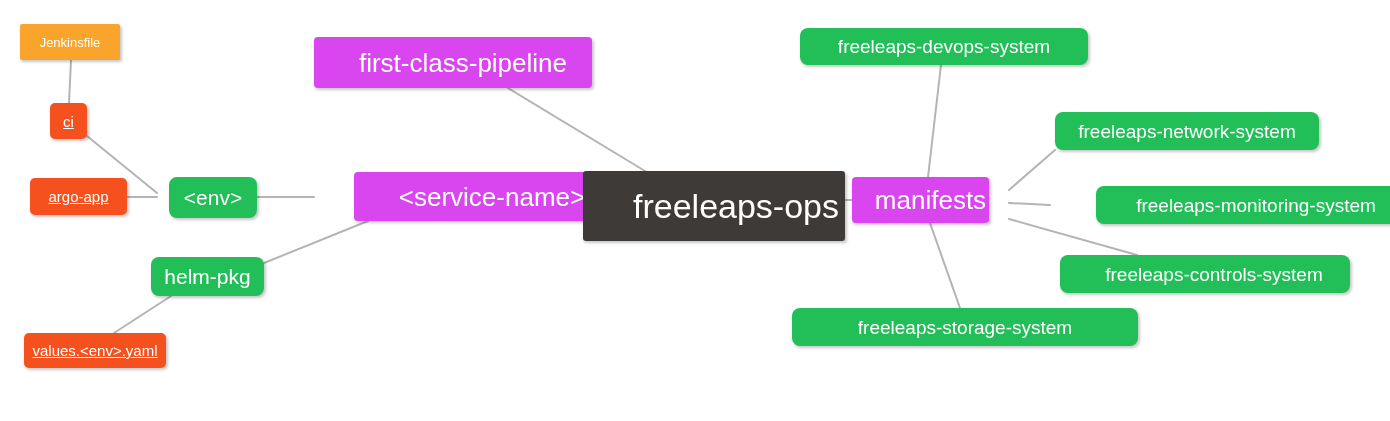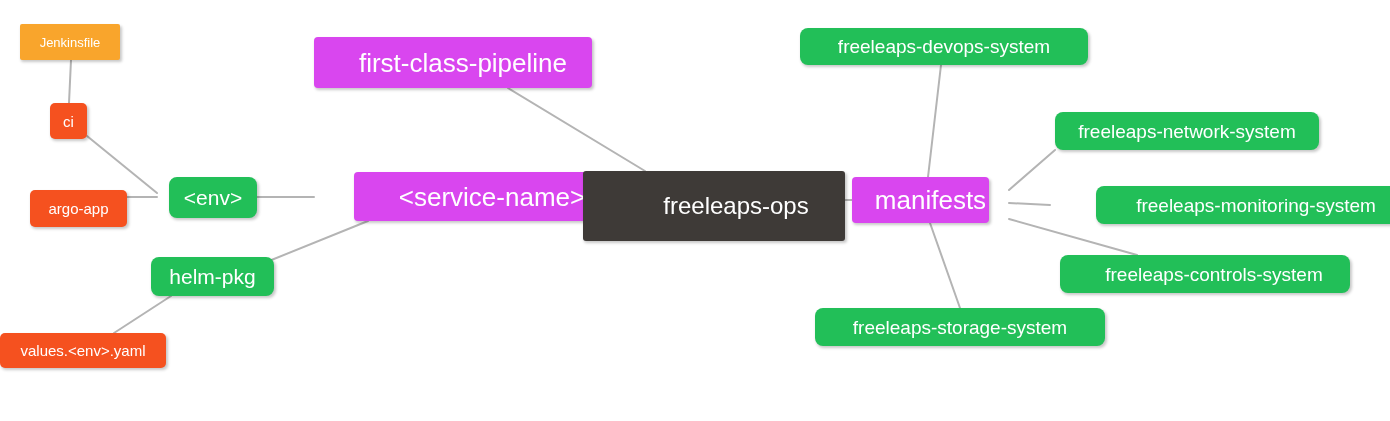--- a/index.html
+++ b/index.html
@@ -60,22 +60,23 @@
     border-radius: 8px;
     text-align: right;
   }
   .node-orange {
     background: #f9a52c;
     border-radius: 2px;
   }
   .node-red {
     background: #f5511f;
     border-radius: 5px;
+    text-decoration: underline;
   }
-  .size-xl { font-size: 24px; padding-left: 44px; }
+  .size-xl { font-size: 34px; padding-left: 44px; }
   .size-lg { font-size: 26px; }
   .size-md { font-size: 21px; }
   .size-sm { font-size: 19px; }
   .size-xs { font-size: 15px; }
   .size-xxs { font-size: 13px; }
 </style>
 </head>
 <body>
 
 <div id="mindmap-canvas">
@@ -91,27 +92,27 @@
       <line class="edge-line" x1="845" y1="200" x2="852" y2="200"></line>
       <line class="edge-line" x1="941" y1="65" x2="928" y2="177"></line>
       <line class="edge-line" x1="1009" y1="190" x2="1055" y2="150"></line>
       <line class="edge-line" x1="1009" y1="203" x2="1050" y2="205"></line>
       <line class="edge-line" x1="1009" y1="219" x2="1137" y2="255"></line>
       <line class="edge-line" x1="930" y1="223" x2="960" y2="308"></line>
     </svg>
   <div id="node-layer">
       <div class="node node-orange size-xxs" style="left: 20px; top: 24px; width: 100px; height: 36px;">Jenkinsfile</div>
       <div class="node node-red size-xs" style="left: 50px; top: 103px; width: 37px; height: 36px;">ci</div>
-      <div class="node node-red size-xs" style="left: 30px; top: 178px; width: 97px; height: 37px; margin-top: 12px;">argo-app</div>
+      <div class="node node-red size-xs" style="left: 30px; top: 178px; width: 97px; height: 37px;">argo-app</div>
       <div class="node node-green size-md" style="left: 157px; top: 177px; width: 88px; height: 41px; margin-left: 12px;">&lt;env&gt;</div>
-      <div class="node node-green size-md" style="left: 151px; top: 257px; width: 123px; height: 39px;">helm-pkg</div>
-      <div class="node node-red size-xs" style="left: 0; top: 333px; width: 166px; height: 35px;">values.&lt;env&gt;.yaml</div>
+      <div class="node node-green size-md" style="left: 151px; top: 257px; width: 113px; height: 39px;">helm-pkg</div>
+      <div class="node node-red size-xs" style="left: 24px; top: 333px; width: 142px; height: 35px;">values.&lt;env&gt;.yaml</div>
       <div class="node node-blue size-lg" style="left: 314px; top: 37px; width: 278px; height: 51px;">first-class-pipeline</div>
       <div class="node node-blue size-lg" style="left: 314px; top: 172px; width: 256px; height: 49px; margin-left: 40px;">&lt;service-name&gt;</div>
       <div class="node node-root size-xl" style="left: 583px; top: 171px; width: 262px; height: 70px;">freeleaps-ops</div>
       <div class="node node-blue size-lg" style="left: 852px; top: 177px; width: 137px; height: 46px;">manifests</div>
       <div class="node node-green size-sm" style="left: 800px; top: 28px; width: 288px; height: 37px;">freeleaps-devops-system</div>
       <div class="node node-green size-sm" style="left: 1055px; top: 112px; width: 264px; height: 38px;">freeleaps-network-system</div>
       <div class="node node-green size-sm" style="left: 1096px; top: 186px; width: 320px; height: 38px;">freeleaps-monitoring-system</div>
       <div class="node node-green size-sm" style="left: 1060px; top: 255px; width: 290px; height: 38px; padding-left: 18px;">freeleaps-controls-system</div>
-      <div class="node node-green size-sm" style="left: 815px; top: 308px; width: 290px; height: 38px;">freeleaps-storage-system</div>
+      <div class="node node-green size-sm" style="left: 792px; top: 308px; width: 346px; height: 38px;">freeleaps-storage-system</div>
     </div>
 </div>
 
 </body></html>

